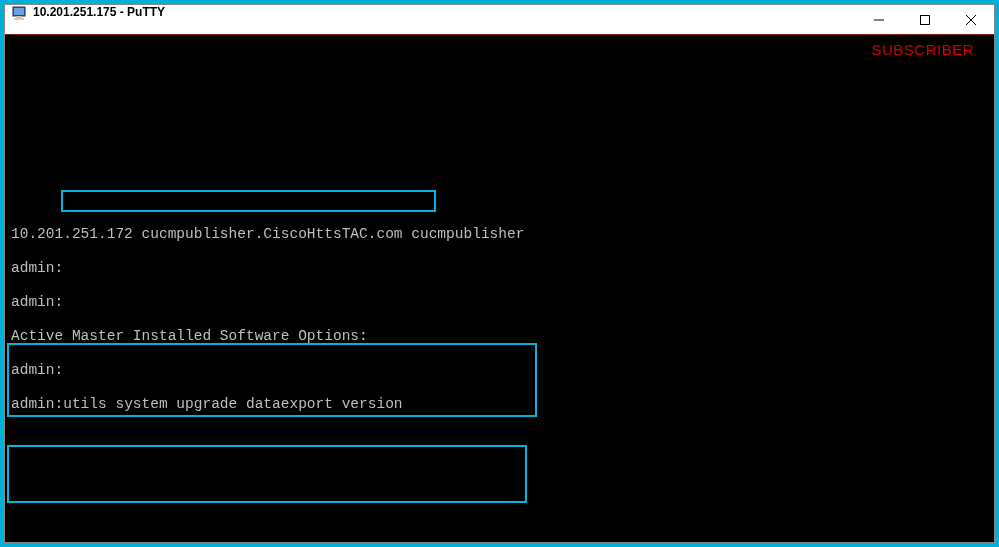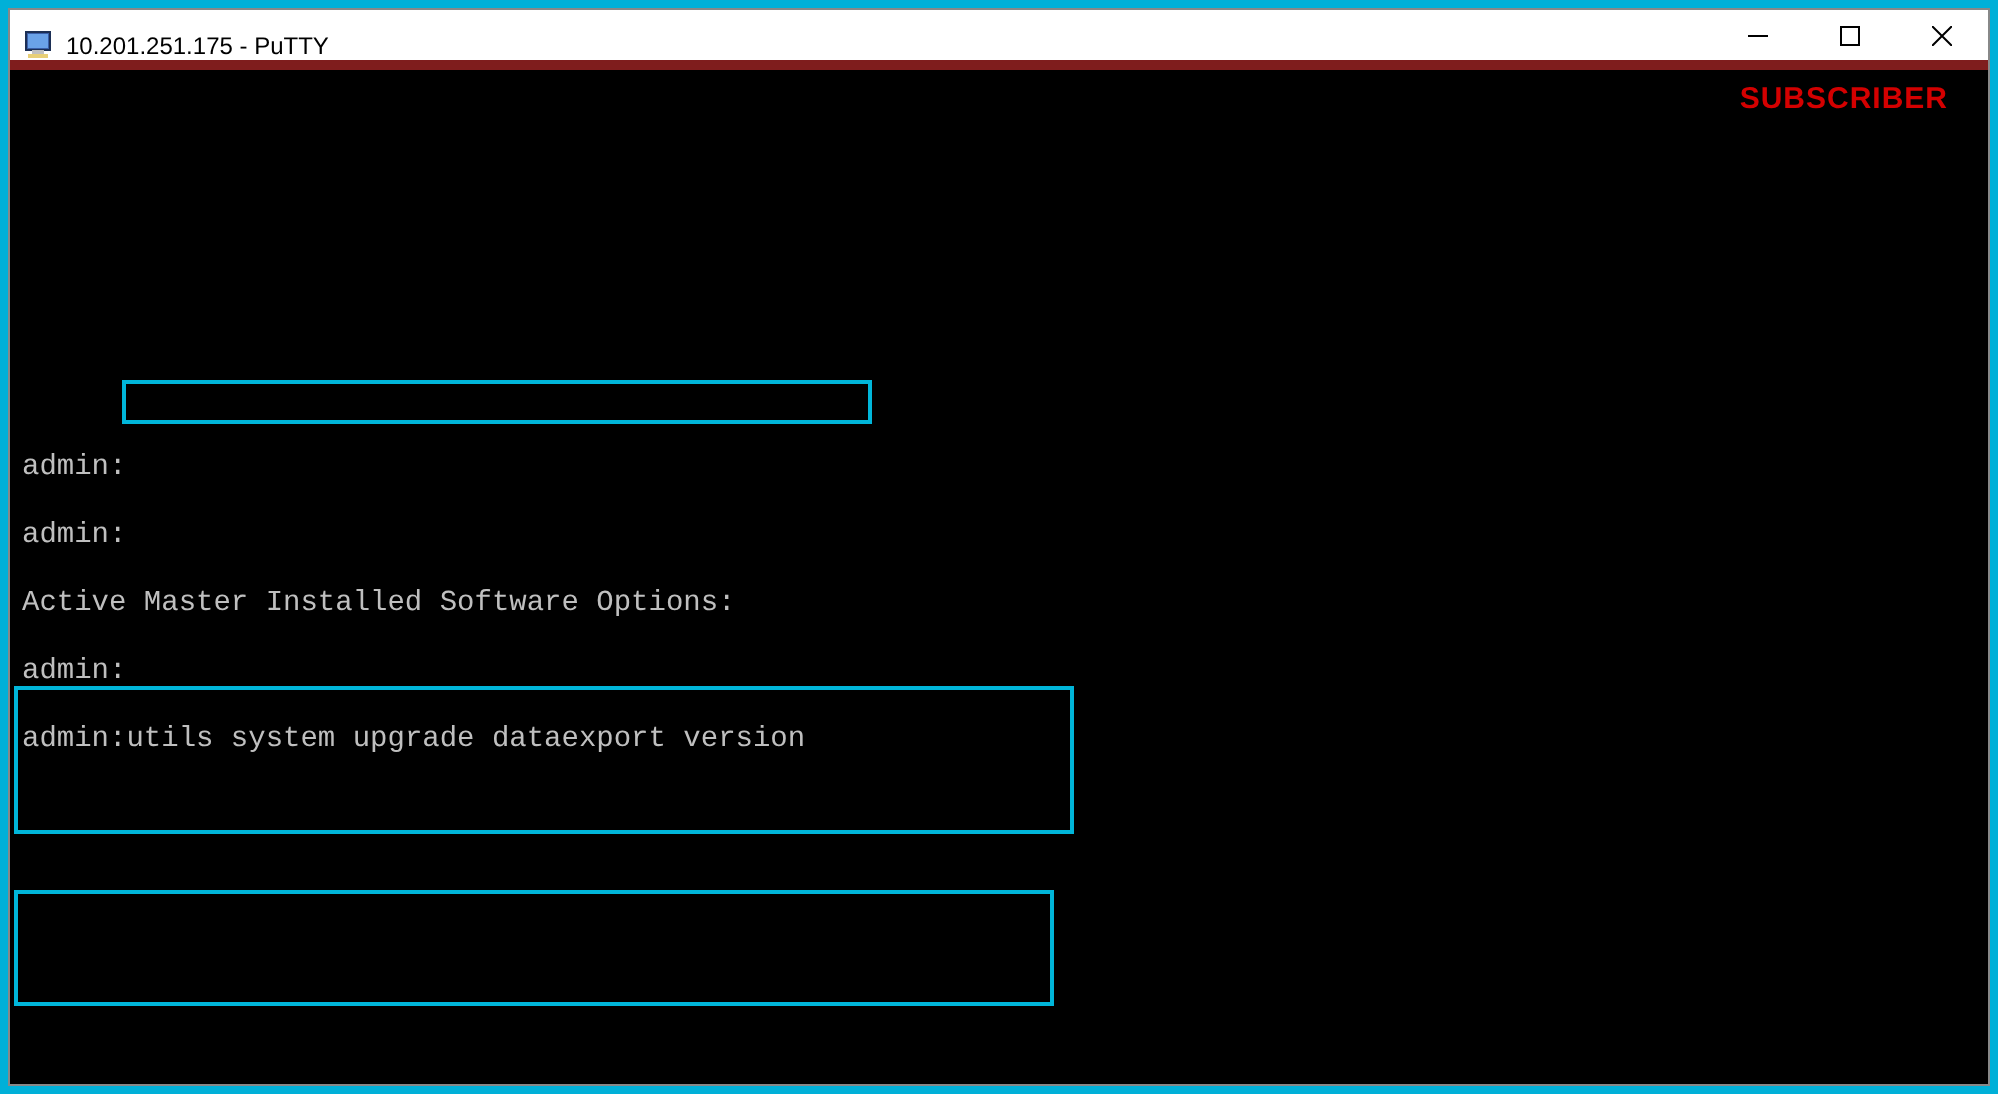--- a/index.html
+++ b/index.html
@@ -16,23 +16,24 @@
     height: 539px;
     background: #ffffff;
     border: 1px solid #888888;
     display: flex;
     flex-direction: column;
   }
   .titlebar {
     height: 30px;
     background: #ffffff;
     display: flex;
-    align-items: flex-end;
+    align-items: flex-start;
     padding: 0 0 0 6px;
-    border-bottom: 5px solid #7f1d1d;
+    border-bottom: 1px solid #7f1d1d;
+    font-weight: bold;
   }
   .titlebar .app-icon {
     width: 16px;
     height: 16px;
     margin-right: 6px;
     display: flex;
     align-items: center;
     justify-content: center;
   }
   .titlebar .title-text {
@@ -69,21 +70,21 @@
     z-index: 2;
   }
   .terminal .line { height: 17px; }
 
   .badge {
     position: absolute;
     top: 6px;
     right: 20px;
     color: #d40000;
     font-family: Arial, sans-serif;
-    font-weight: bold;
+    font-weight: normal;
     font-size: 15px;
     letter-spacing: 0.5px;
     z-index: 5;
   }
 
   .hl-box {
     position: absolute;
     border: 2px solid #00b6da;
     z-index: 1;
     pointer-events: none;
@@ -127,20 +128,21 @@
   <div class="terminal">
 
     <div class="badge">SUBSCRIBER</div>
 
     
     <div class="hl-box" style="top:155px; left:56px; width:375px; height:22px;"></div>
     <div class="hl-box" style="top:308px; left:2px; width:530px; height:74px;"></div>
     <div class="hl-box" style="top:410px; left:2px; width:520px; height:58px;"></div>
 
     <div class="content">
+<div class="line">10.201.251.172 cucmpublisher.CiscoHttsTAC.com cucmpublisher</div>
 <div class="line">admin:</div>
 <div class="line">admin:</div>
 <div class="line">Active Master Installed Software Options:</div>
 <div class="line">admin:</div>
 <div class="line"><span>admin:</span><span>utils system upgrade dataexport version</span></div>
 
 
 
 
 

